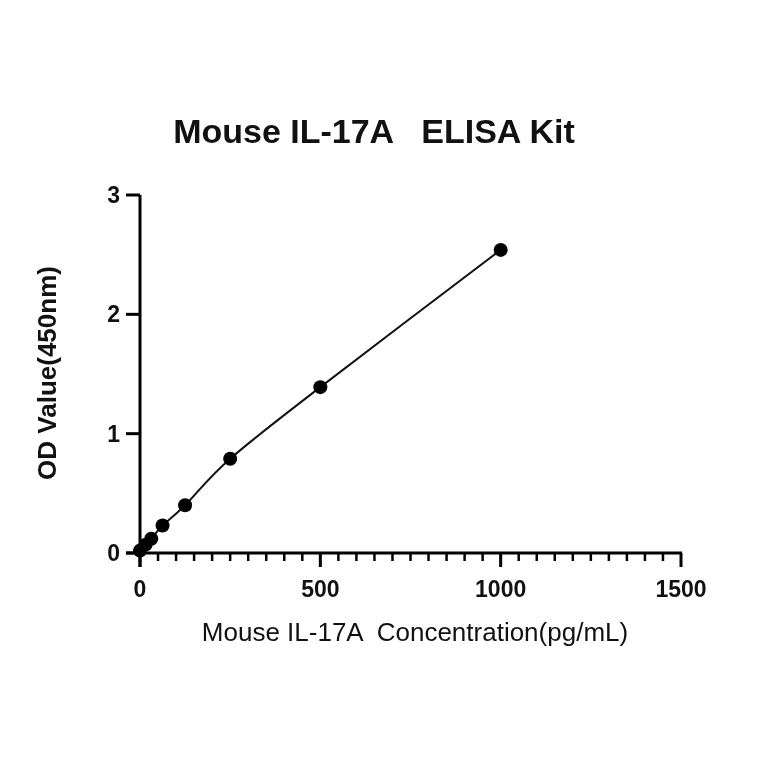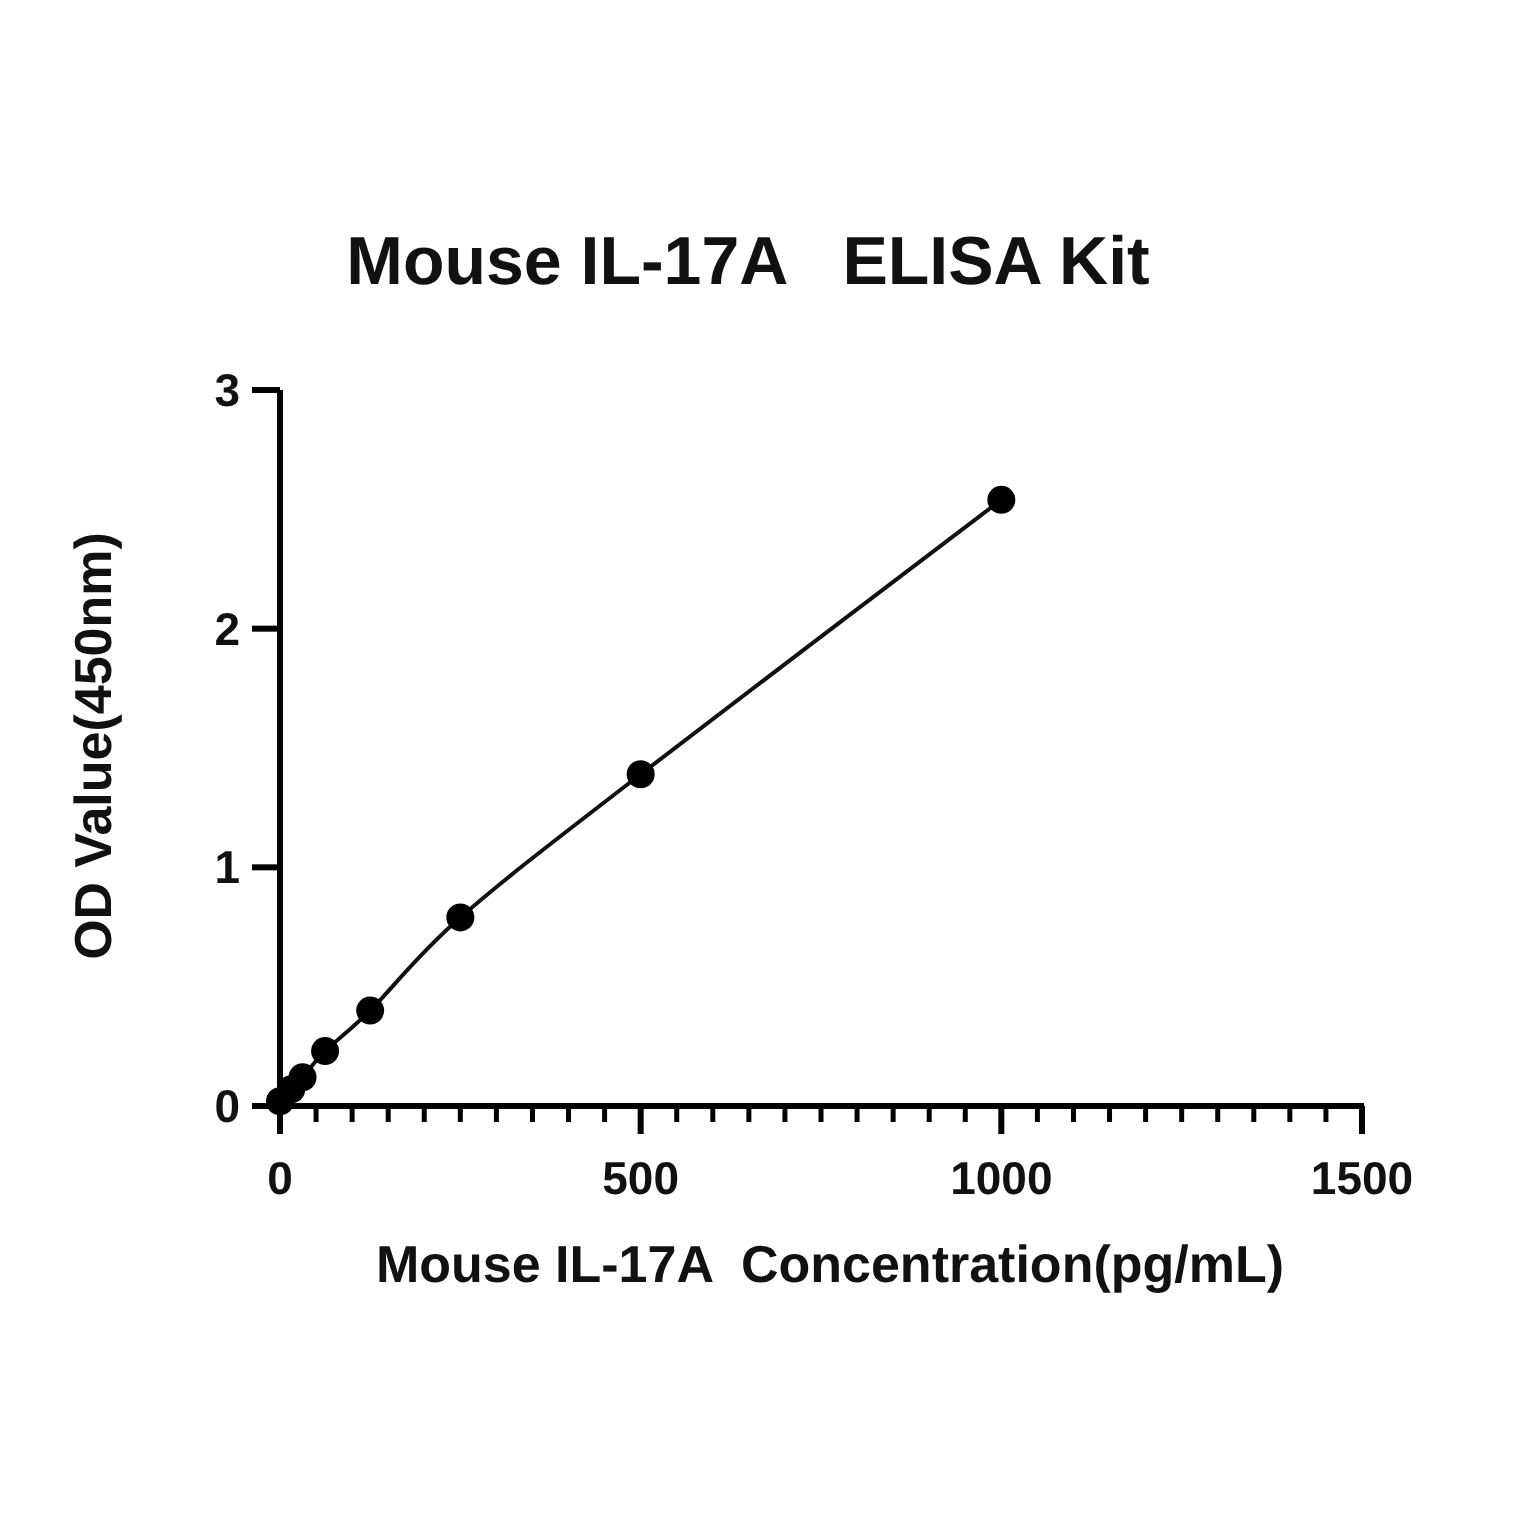--- a/index.html
+++ b/index.html
@@ -1,19 +1,19 @@
 <!DOCTYPE html>
 <html><head>
 <meta charset="utf-8">
 <style>
   html, body { margin:0; padding:0; background:#ffffff; }
   body { width:764px; height:764px; overflow:hidden; position:relative; font-family:"Liberation Sans", sans-serif; }
   #chart { position:absolute; left:0; top:0; width:764px; height:764px; }
   .title { position:absolute; left:0; width:710px; top:112px; text-align:center; font-weight:bold; font-size:34px; color:#111; white-space:pre;margin-left:19px; }
-  .xlabel { position:absolute; left:140px; width:550px; top:617px; text-align:center; font-weight:bold; font-size:26px; color:#111; white-space:pre; }
+  .xlabel { position:absolute; left:140px; width:550px; top:617px; text-align:center; font-weight:normal; font-size:26px; color:#111; white-space:pre; }
   .ylabel { position:absolute; left:47px; top:373px; transform:translate(-50%,-50%) rotate(-90deg); font-weight:bold; font-size:26px; color:#111; white-space:nowrap; }
   svg text { font-family:"Liberation Sans", sans-serif; font-weight:bold; fill:#111; }
 </style>
 </head>
 <body>
 
 <div id="chart">
   <div class="title">Mouse IL-17A   ELISA Kit</div>
   <svg id="plot" width="764" height="764">
       <line x1="140" y1="195" x2="140" y2="567" stroke="#000000" stroke-width="3"></line>

